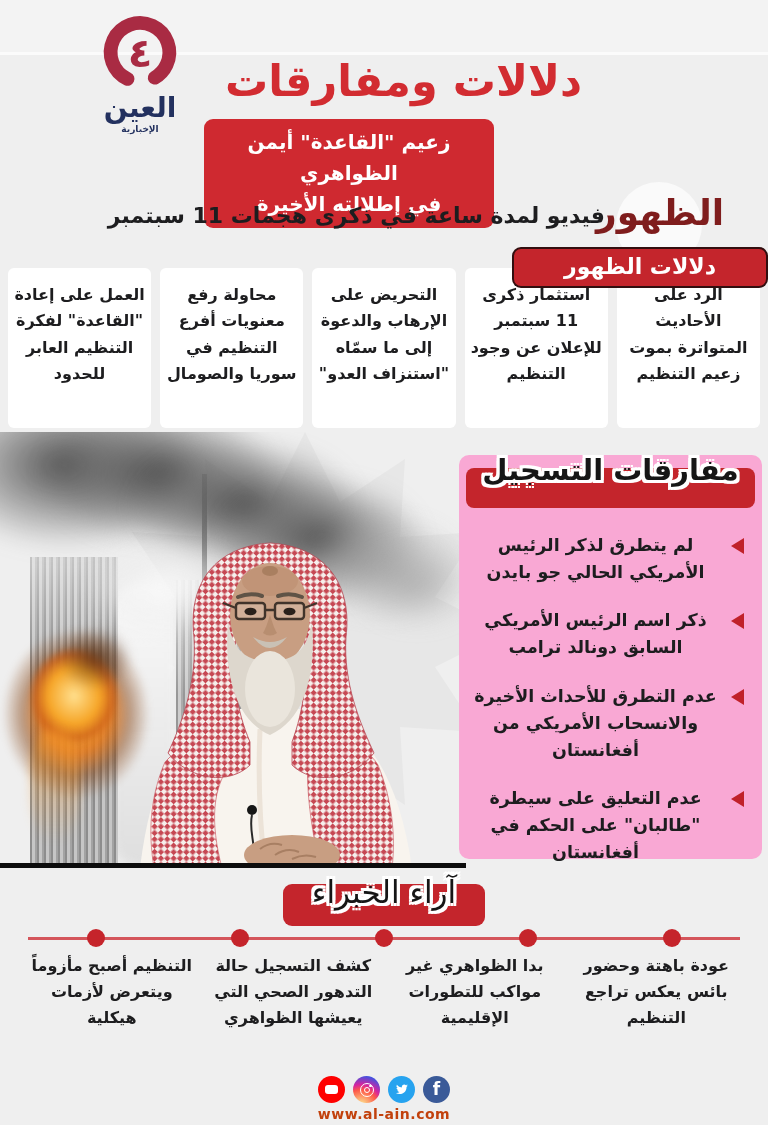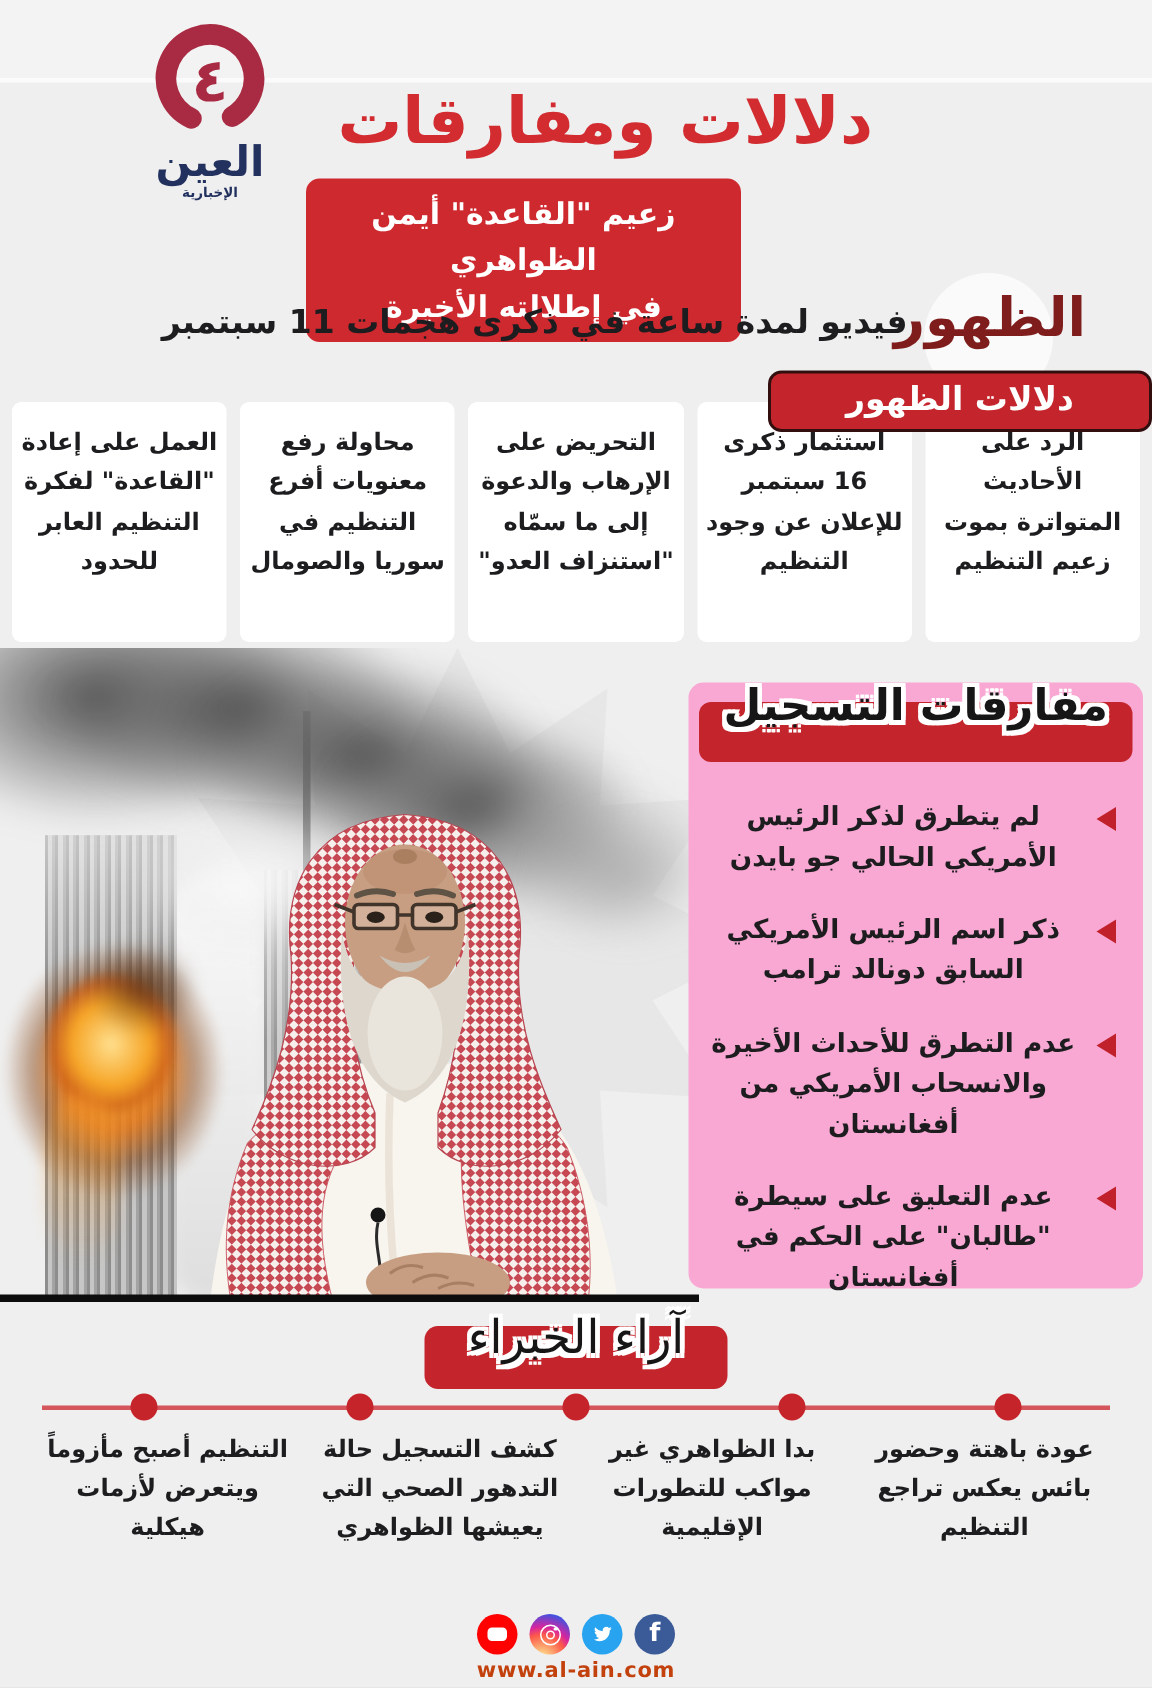--- a/index.html
+++ b/index.html
@@ -107,21 +107,21 @@
     <div>زعيم "القاعدة" أيمن الظواهري</div>
     <div>في إطلالته الأخيرة</div>
   </div>
 
   <div class="appear-circle"></div>
   <div class="appear-label">الظهور</div>
   <div class="appear-text">فيديو لمدة ساعة في ذكرى هجمات 11 سبتمبر</div>
 
   <div class="signals-row">
     <div class="signal-box">الرد على الأحاديث المتواترة بموت زعيم التنظيم</div>
-    <div class="signal-box">استثمار ذكرى 16 سبتمبر للإعلان عن وجود التنظيم</div>
+    <div class="signal-box">استثمار ذكرى 11 سبتمبر للإعلان عن وجود التنظيم</div>
     <div class="signal-box">التحريض على الإرهاب والدعوة إلى ما سمّاه "استنزاف العدو"</div>
     <div class="signal-box">محاولة رفع معنويات أفرع التنظيم في سوريا والصومال</div>
     <div class="signal-box">العمل على إعادة "القاعدة" لفكرة التنظيم العابر للحدود</div>
   </div>
   <div class="signals-banner">دلالات الظهور</div>
 
   <div class="photo">
     <svg class="sunburst" viewBox="-215 -215 430 430">
       <polygon fill="#e7e7e7" points="200,0 130,35 173,100 95,95 100,173 35,130 0,200 -35,130 -100,173 -95,95 -173,100 -130,35 -200,0 -130,-35 -173,-100 -95,-95 -100,-173 -35,-130 0,-200 35,-130 100,-173 95,-95 173,-100 130,-35"></polygon>
     </svg>

